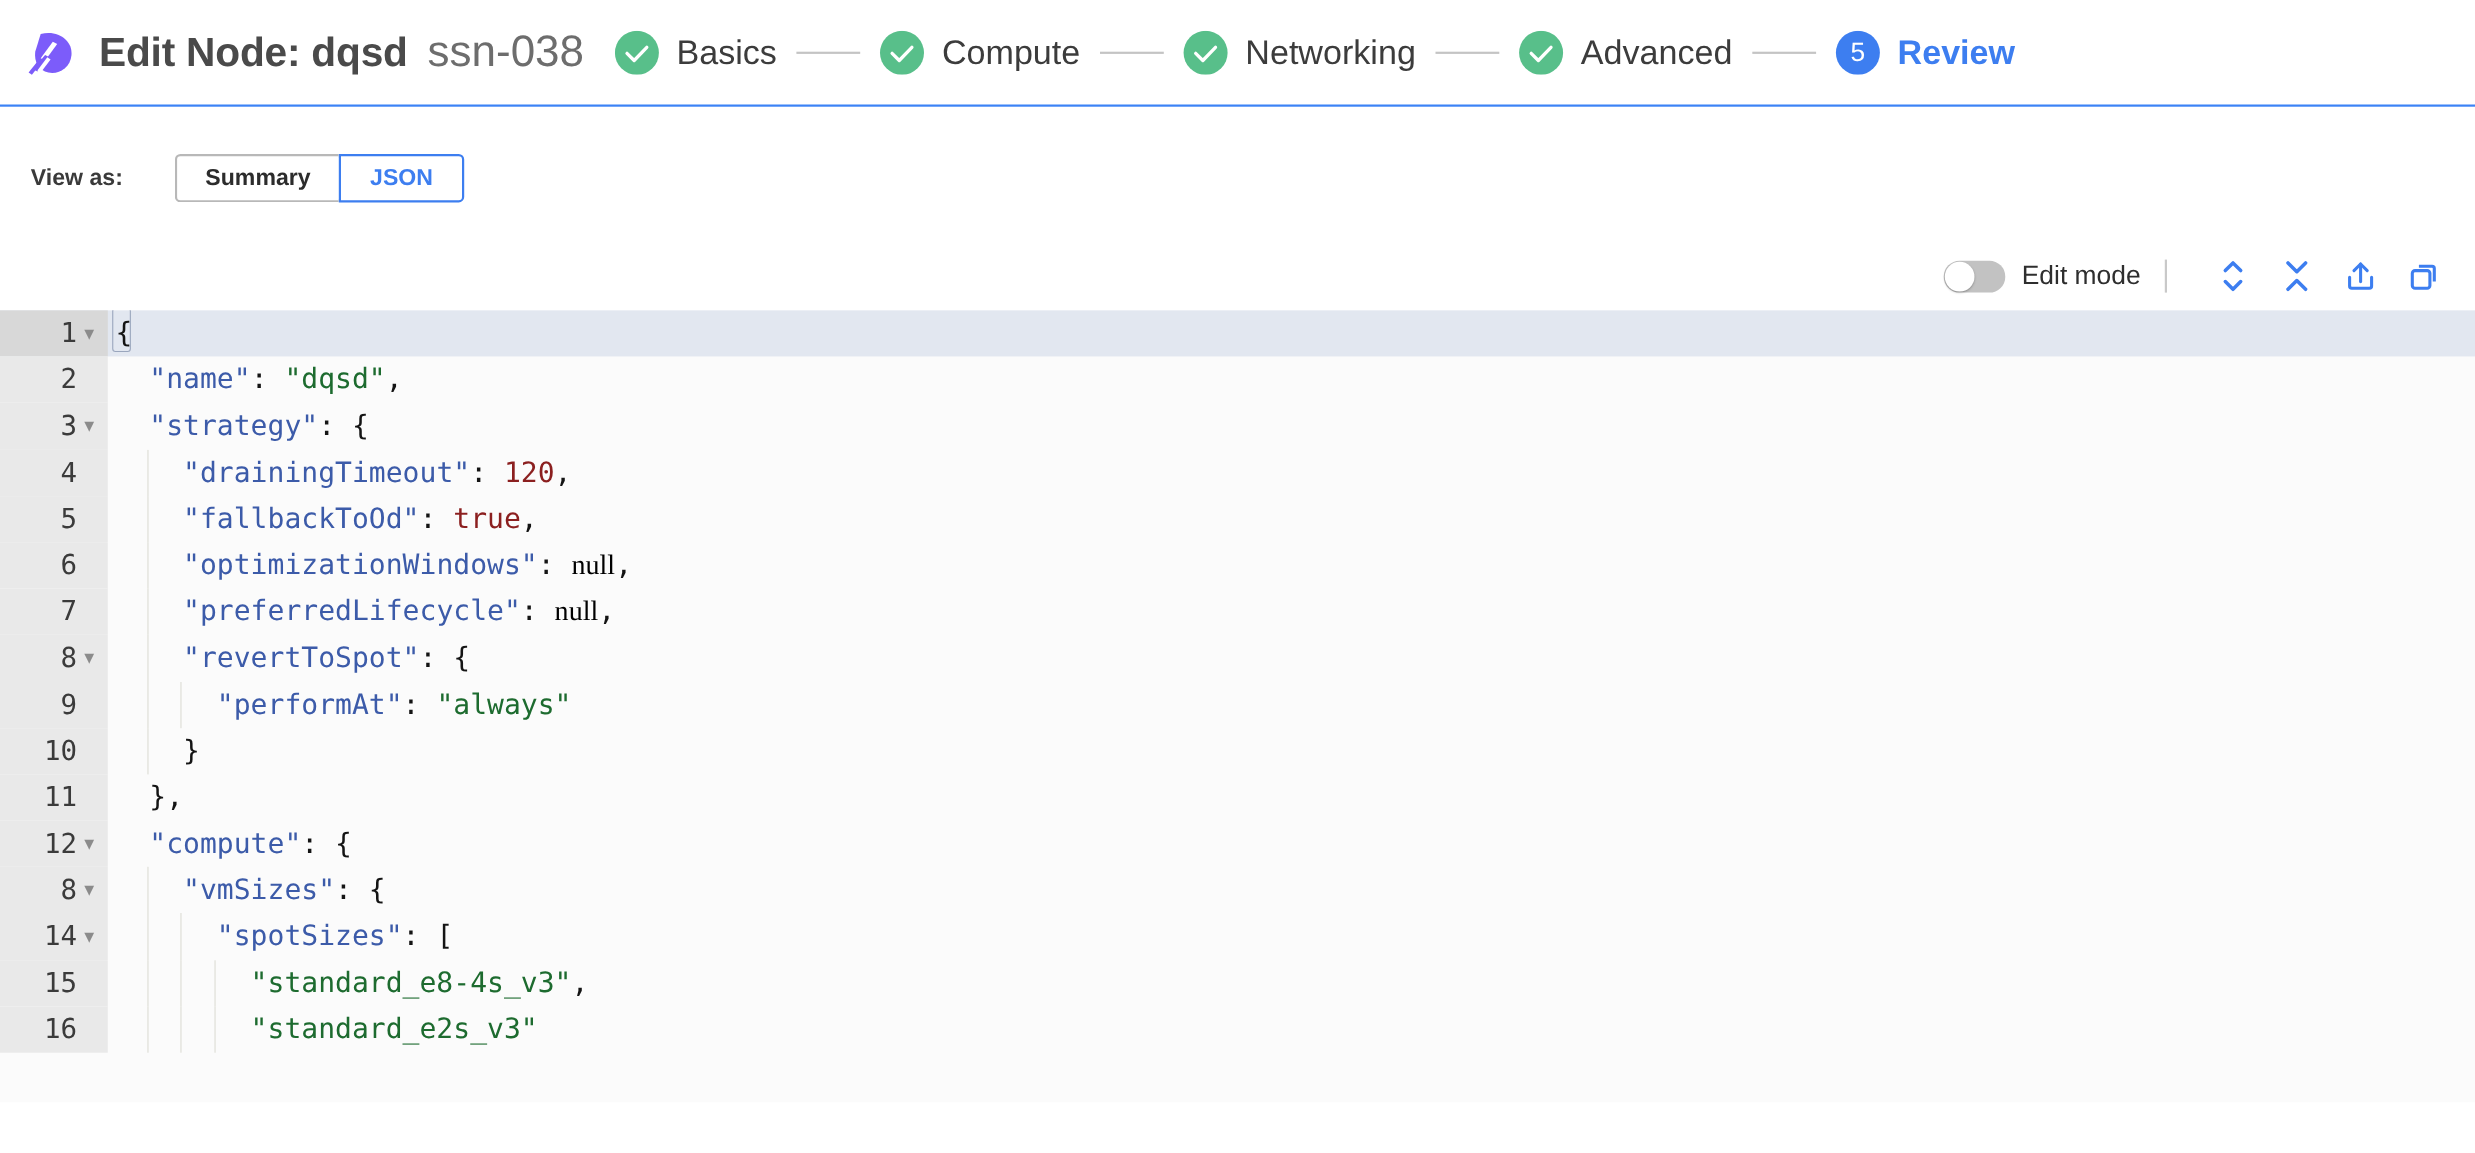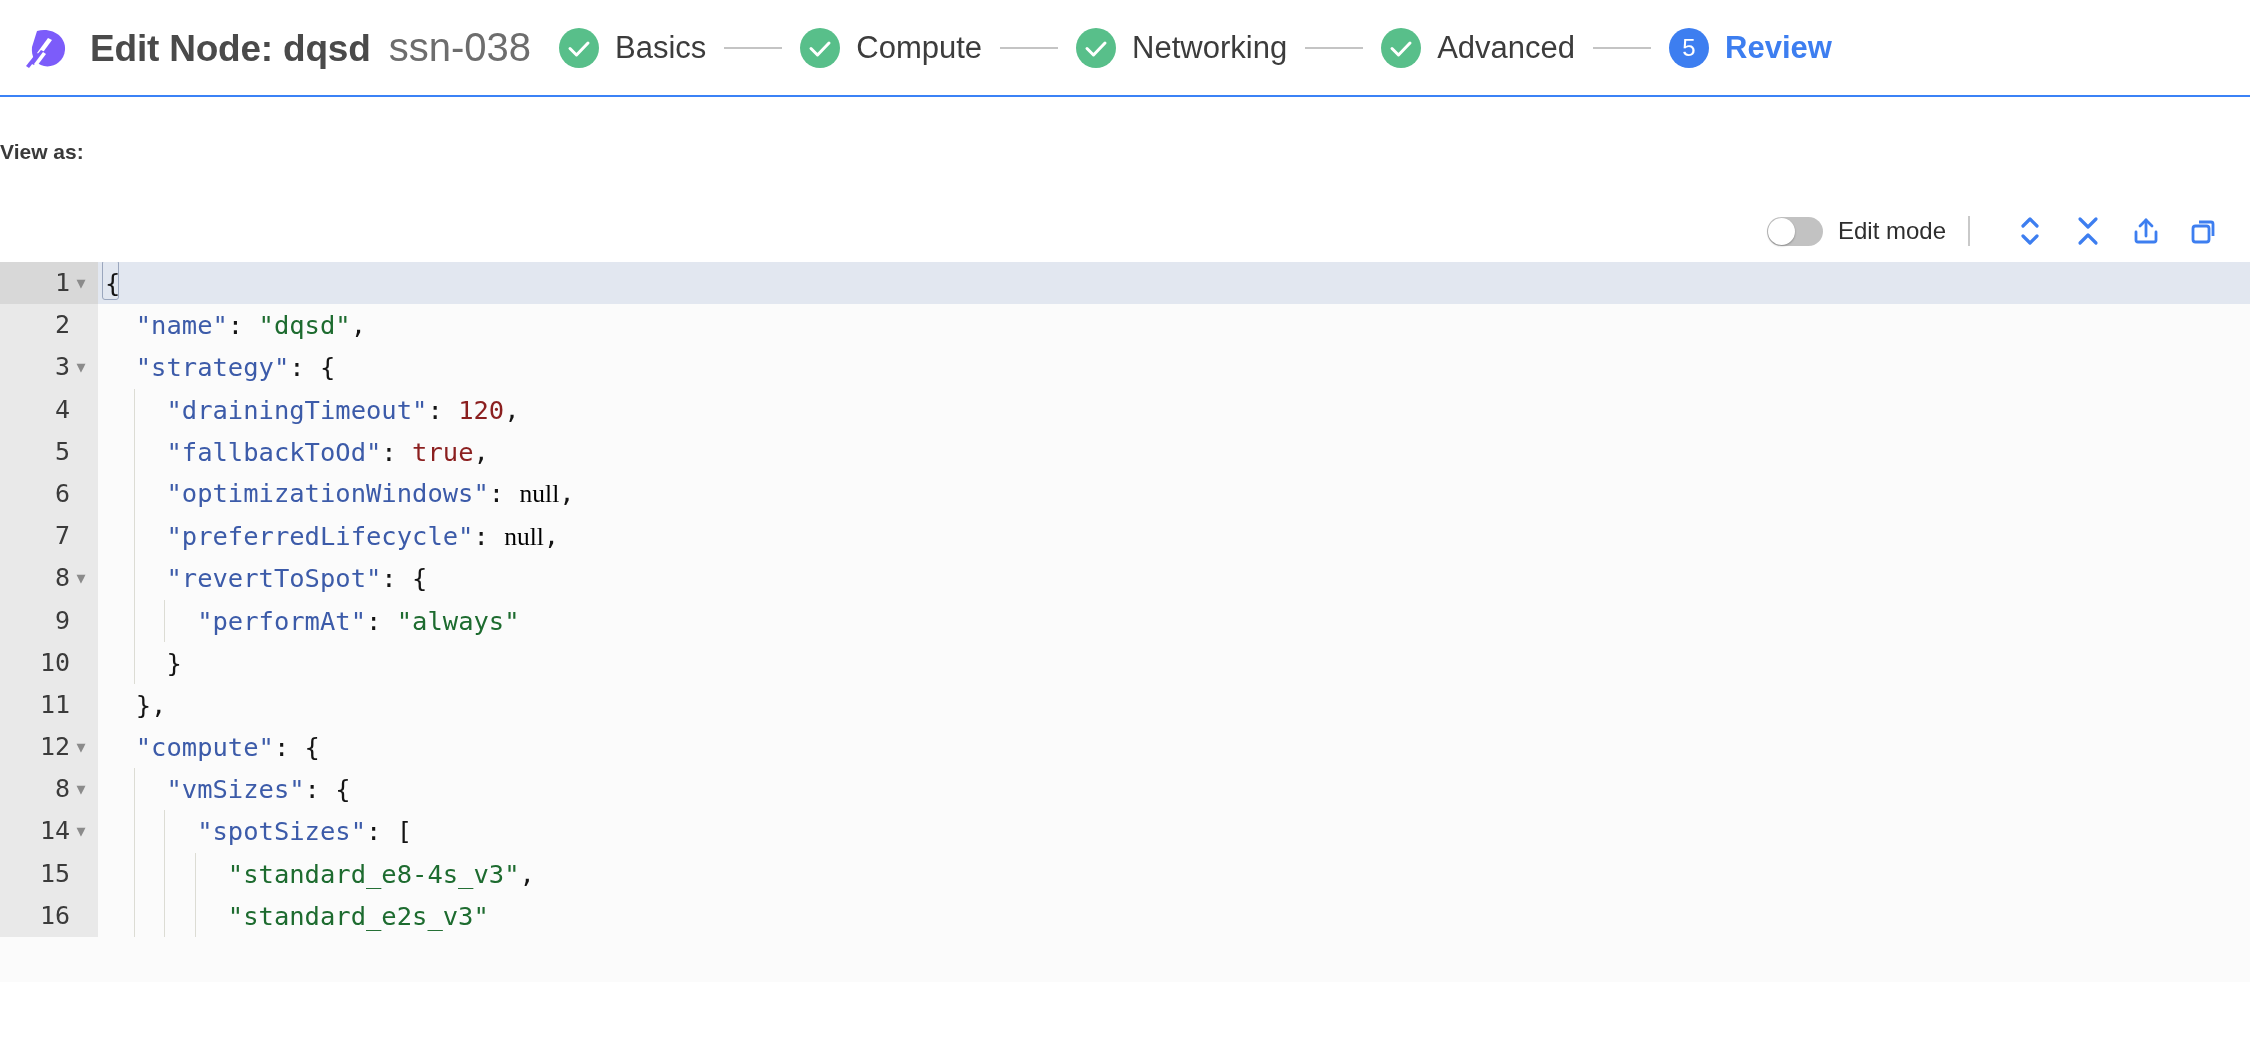--- a/index.html
+++ b/index.html
@@ -88,20 +88,21 @@
     background: #c4c4c4;
     margin: 0 18px;
     flex: 0 0 auto;
   }
 
   
   .viewas-row {
     display: flex;
     align-items: center;
     margin-top: 43px;
+    padding-left: 28px;
   }
   .viewas-label {
     font-size: 21px;
     font-weight: bold;
     color: #3a3a3a;
   }
   .segmented {
     display: flex;
     margin-left: 47px;
   }
@@ -312,20 +313,24 @@
         <div class="step-circle active">
           <span class="num">5</span>
         </div>
         <span class="step-label active">Review</span>
       </div>
     </div>
 </div>
 
 <div class="viewas-row">
   <span class="viewas-label">View as:</span>
+  <div class="segmented">
+    <div class="seg-btn left">Summary</div>
+    <div class="seg-btn right">JSON</div>
+  </div>
 </div>
 
 <div class="editor-toolbar">
 
   <div class="toggle">
     <div class="knob"></div>
   </div>
   <span class="toggle-label">Edit mode</span>
 
   <div class="tb-divider"></div>

